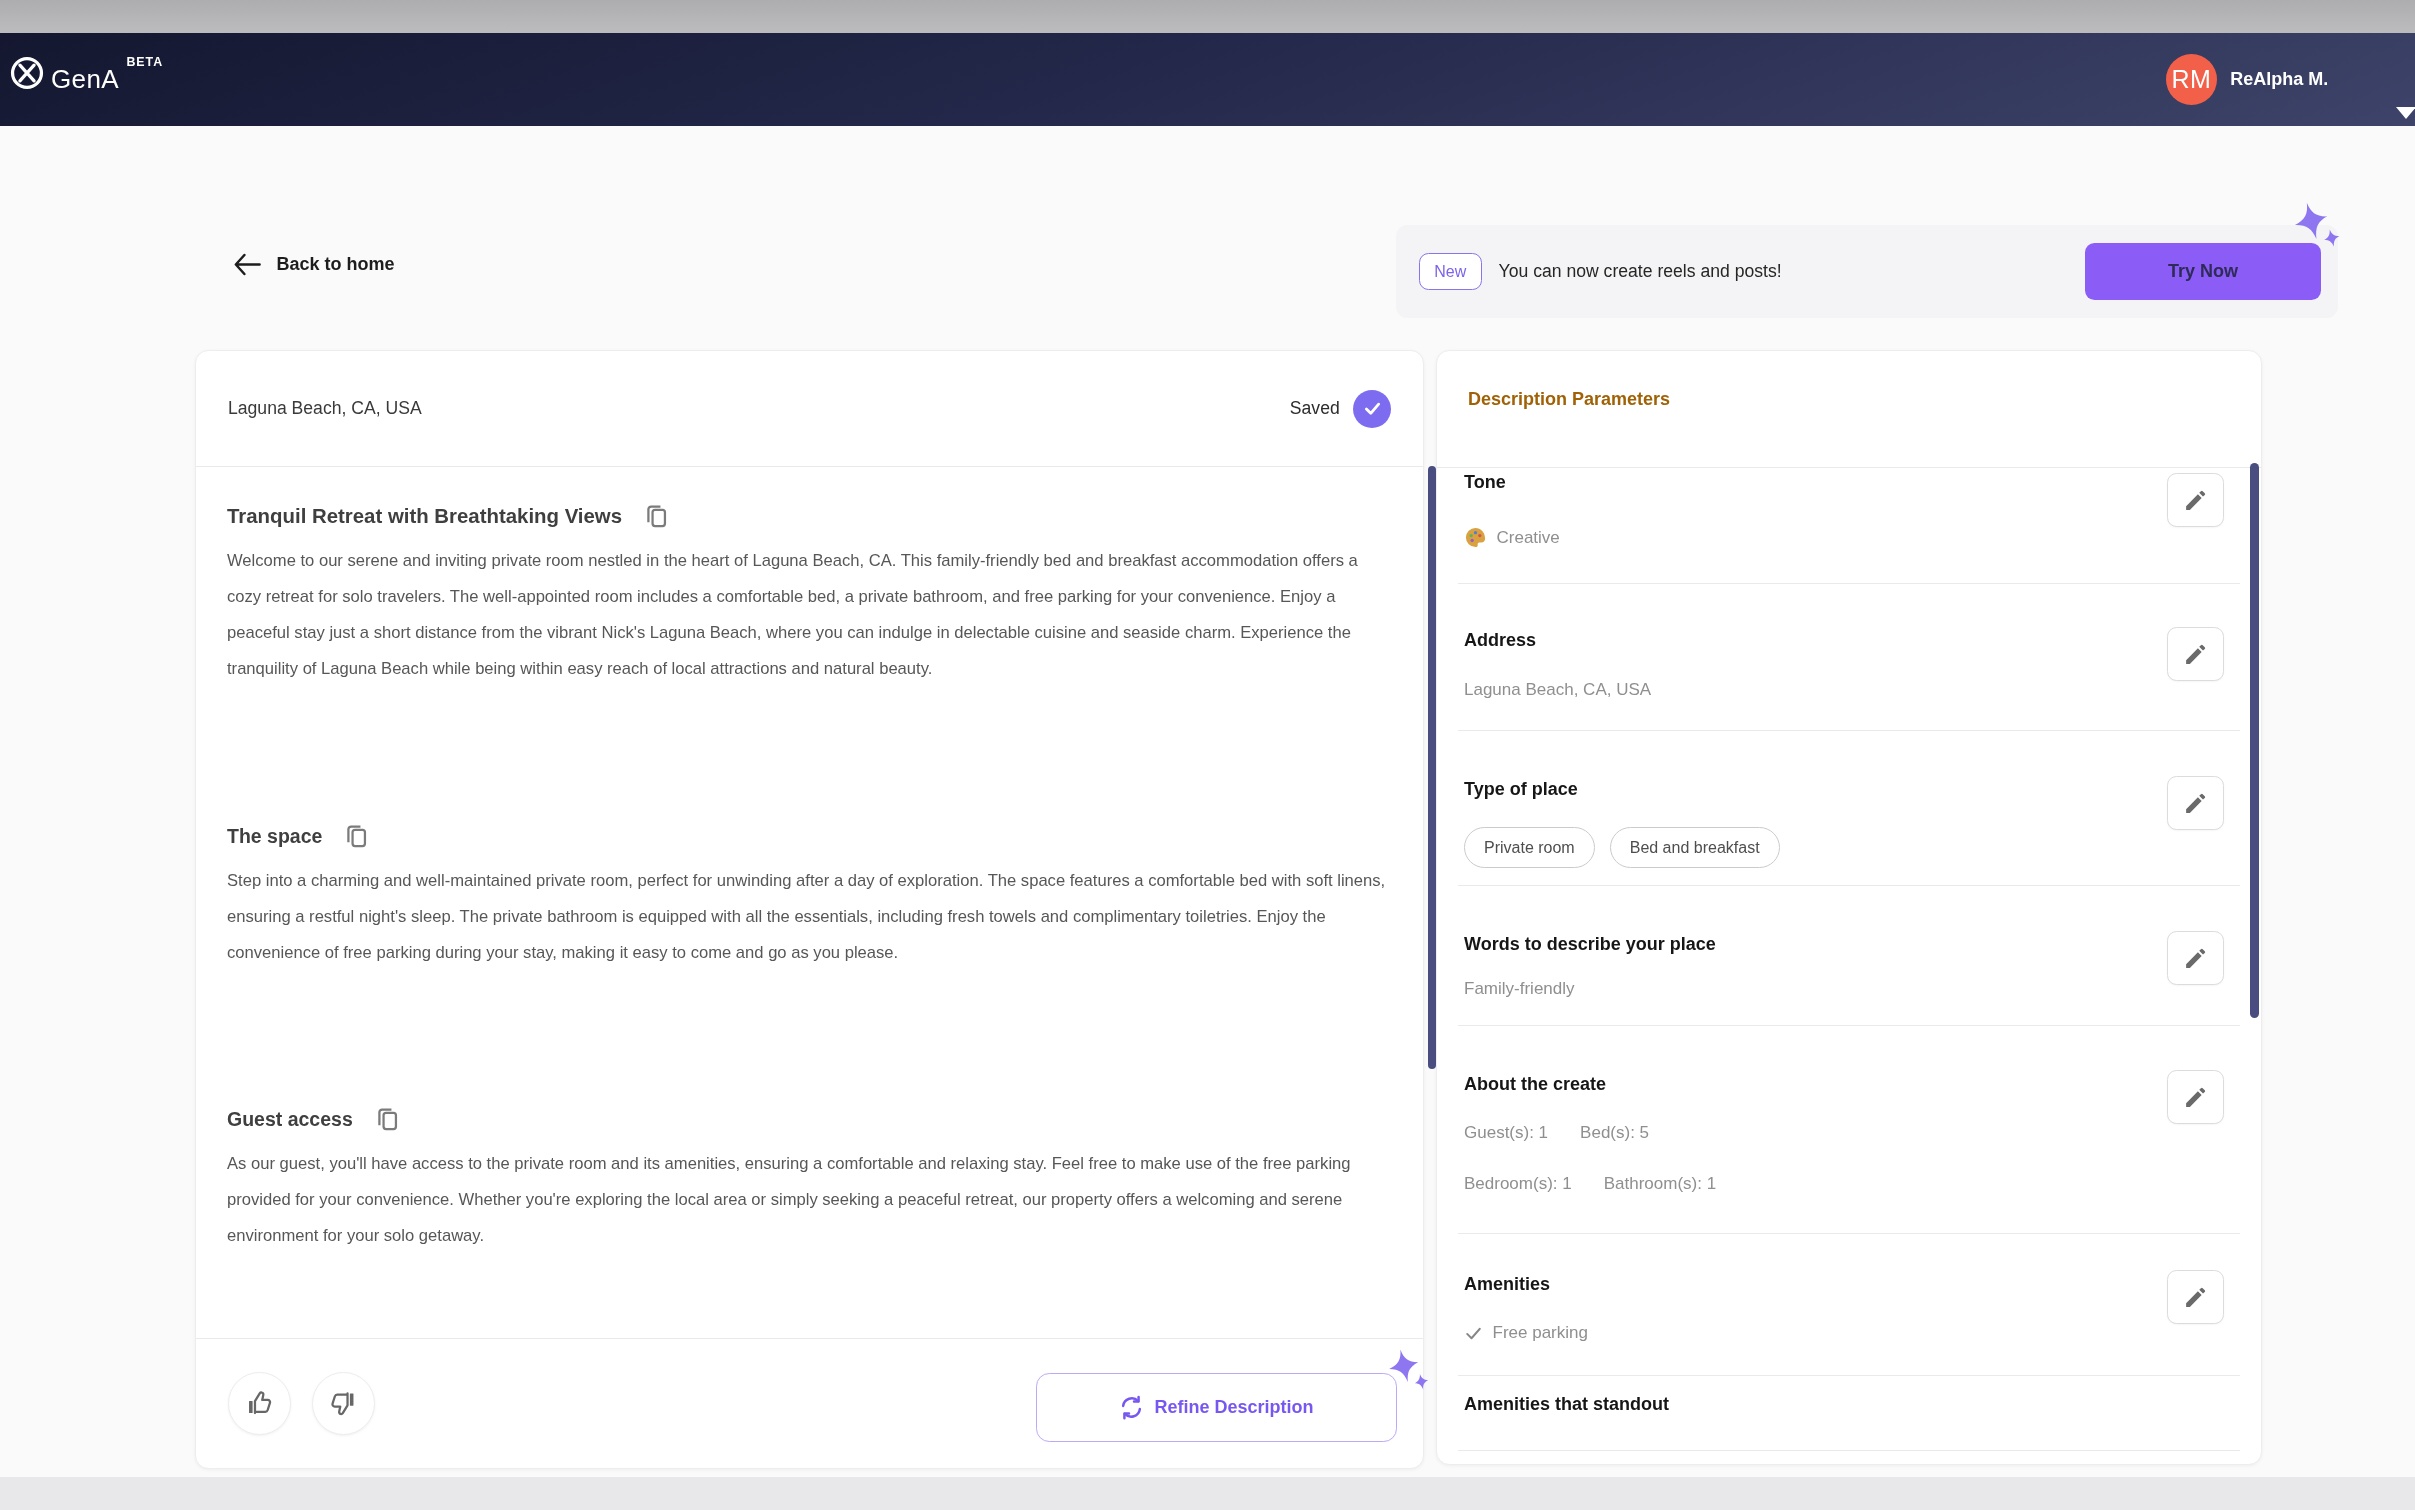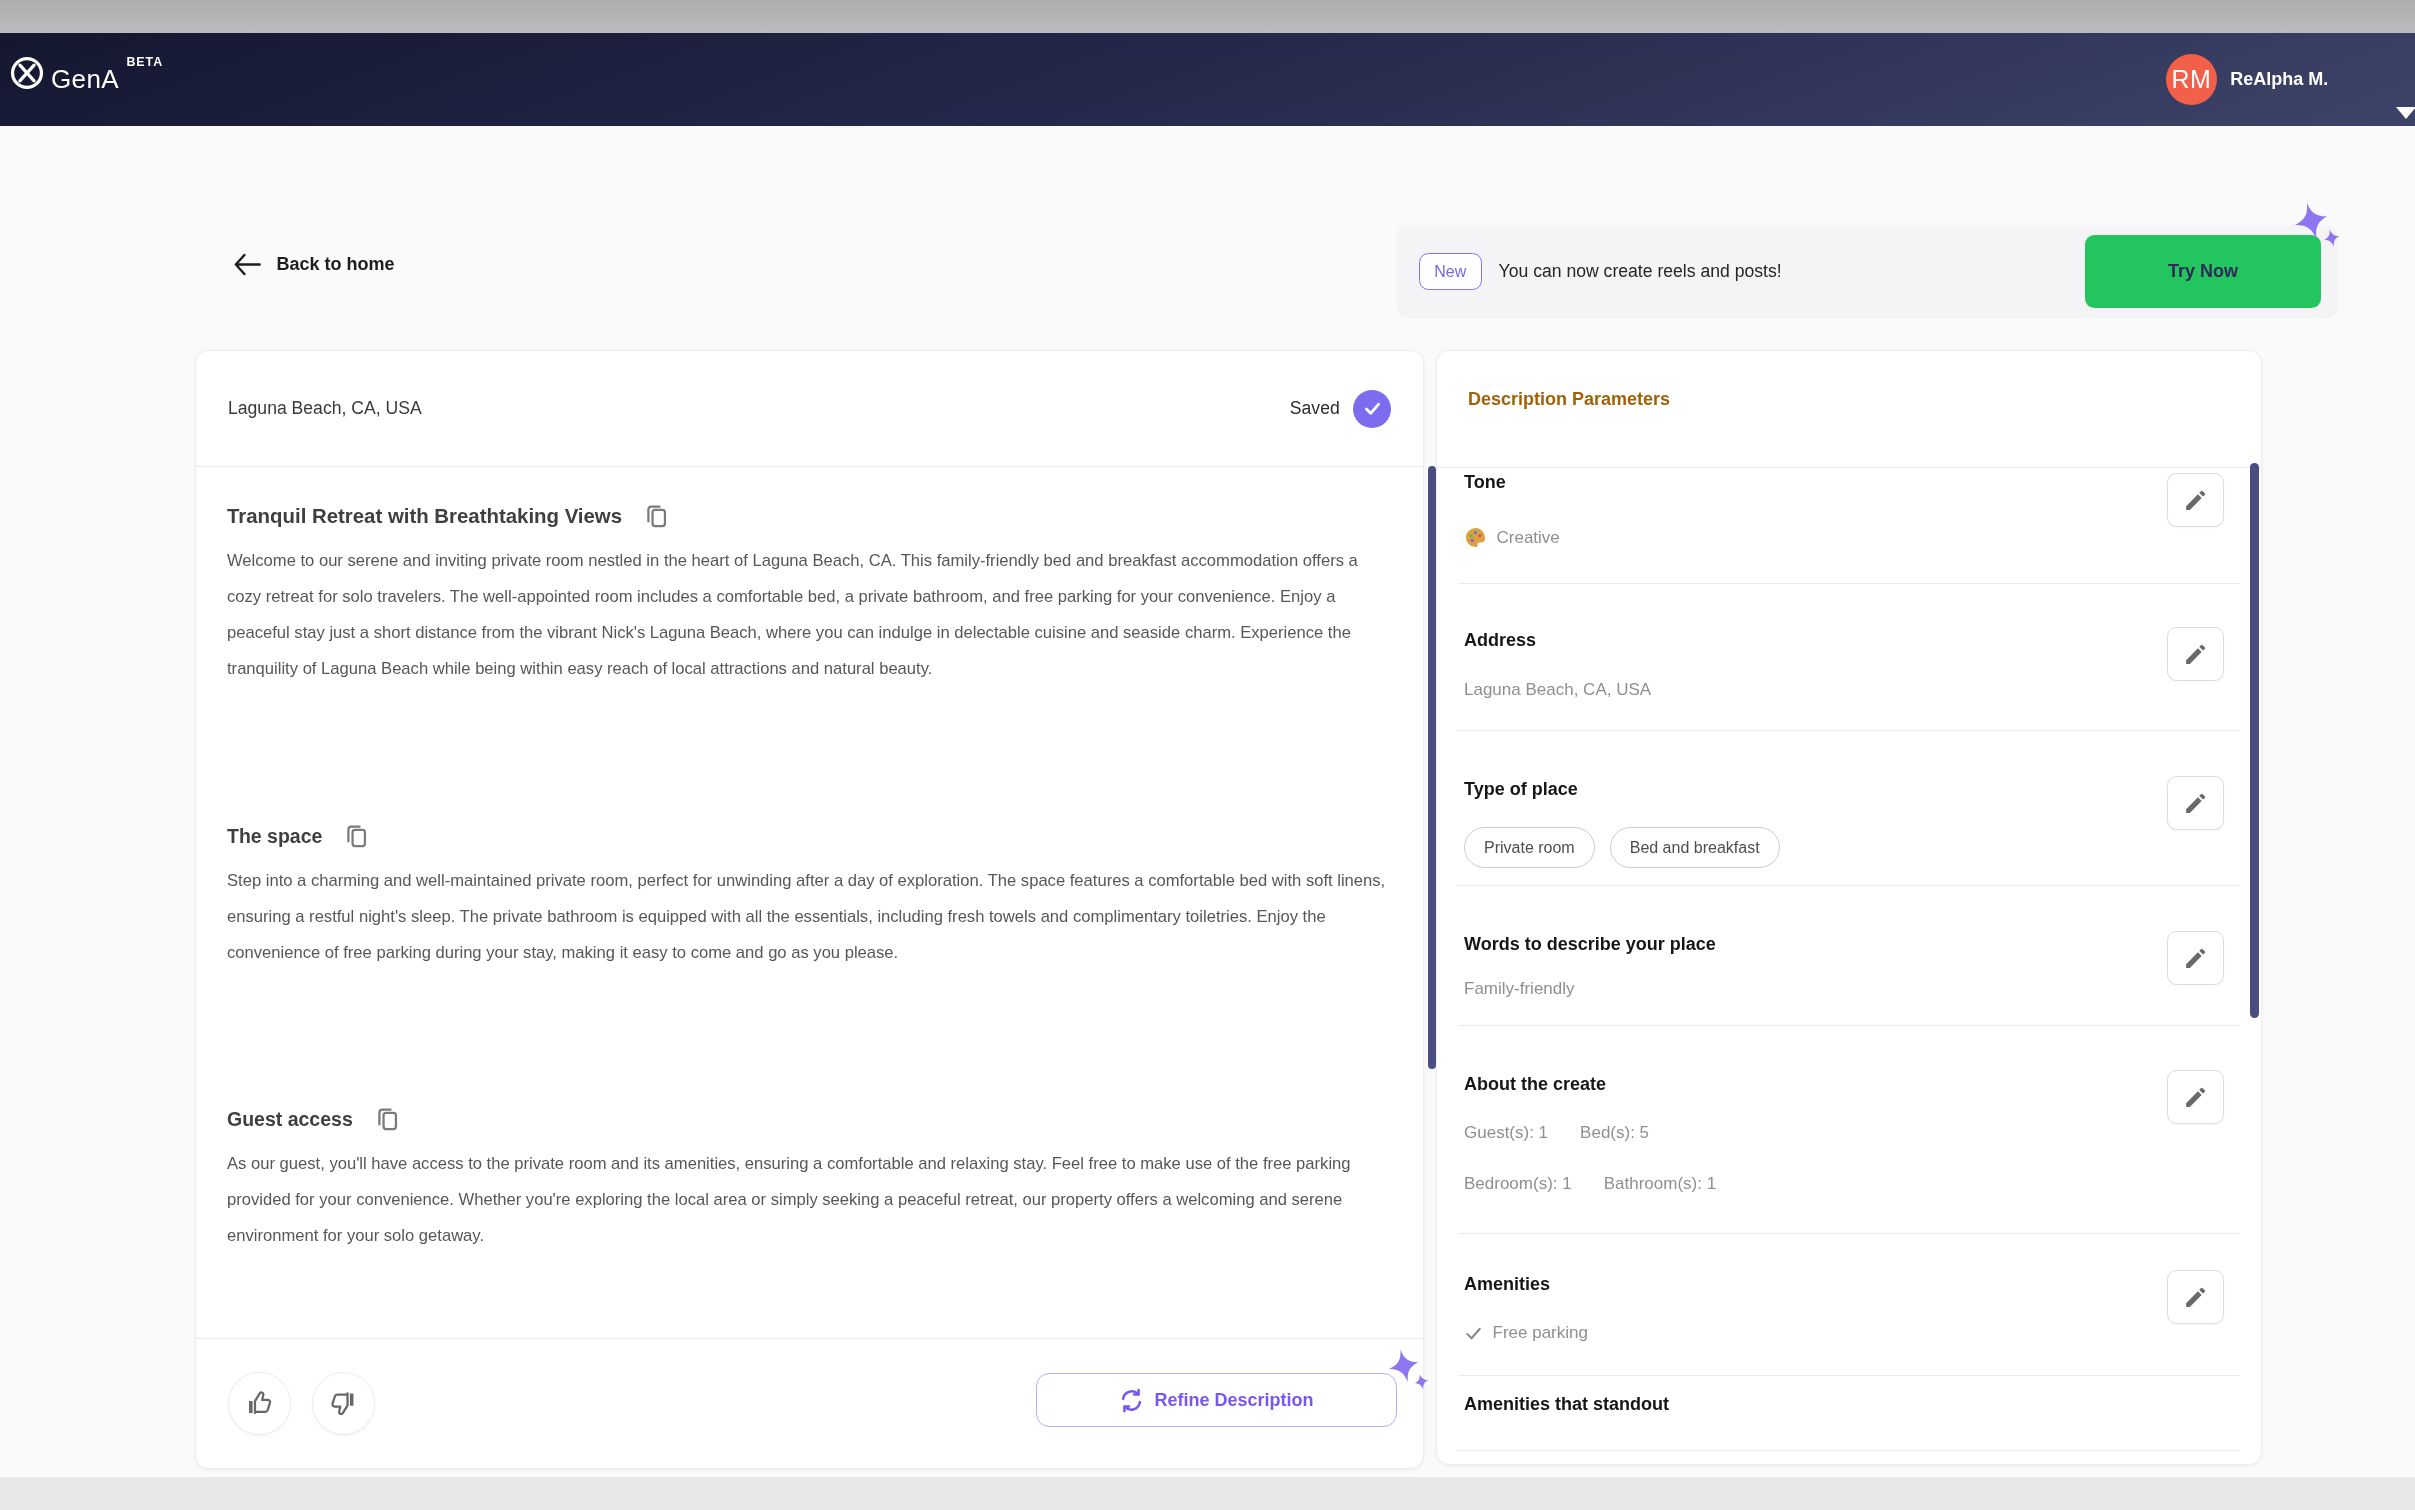--- a/index.html
+++ b/index.html
@@ -27,21 +27,21 @@
   
   .back-link { position:absolute; left:233px; top:240px; height:49px; display:flex; align-items:center; gap:15px;
     color:#1d1d1d; font-size:18px; font-weight:700; cursor:pointer; }
 
   
   .promo { position:absolute; left:1396px; top:225px; width:942px; height:93px; background:#f4f4f6;
     border-radius:11.4px; display:flex; align-items:center; padding:0 17px 0 23px; }
   .promo-badge { border:1.9px solid #8a74ec; color:#7c63ea; background:#fff; border-radius:9.5px;
     padding:8.6px 14.3px; font-size:16px; }
   .promo-msg { font-size:17.6px; color:#262626; margin-left:17px; flex:1; }
-  .cta-btn { width:236px; height:73px; border:none; border-radius:9.5px; background:#22c55e;
+  .cta-btn { width:236px; height:57px; border:none; border-radius:9.5px; background:#8b5cf6;
     color:#2e2b58; font-size:18px; font-weight:700; font-family:inherit; cursor:pointer; }
 
   .sparkle { position:absolute; z-index:5; }
 
   
   .card { position:absolute; background:#fff; border:1px solid #ededee; border-radius:13.3px;
     box-shadow:0 1px 3.8px rgba(0,0,0,.05); }
   .card-left { left:195px; top:350px; width:1229px; height:1119px; }
   .card-right { left:1436px; top:350px; width:826px; height:1115px; }
 
@@ -58,21 +58,21 @@
   .dc-heading { font-size:20.4px; font-weight:700; color:#3f3f3f; }
   .dc-heading-sm { font-size:19.5px; font-weight:700; color:#3f3f3f; }
   .copy-btn { background:none; border:none; cursor:pointer; padding:0; line-height:0; }
   .dc-body { font-size:16.6px; line-height:36px; color:#575757; margin-top:13.3px; max-width:1168px; }
 
   .dc-footer { position:absolute; left:0; bottom:0; width:100%; height:130px; border-top:1px solid #eaeaea;
     display:flex; align-items:center; padding:0 32px; }
   .round-btn { width:63px; height:63px; border-radius:50%; background:#fff; border:1px solid #ededed;
     box-shadow:0 1px 2.9px rgba(0,0,0,.06); display:flex; align-items:center; justify-content:center;
     cursor:pointer; margin-right:21px; }
-  .refine-btn { position:absolute; right:26px; top:34px; width:361px; height:54px; background:#fff;
+  .refine-btn { position:absolute; right:26px; top:34px; width:361px; height:69px; background:#fff;
     border:1.9px solid #bda9f6; border-radius:13.3px; color:#7857f0; font-size:18px; font-weight:700;
     font-family:inherit; display:flex; align-items:center; justify-content:center; gap:10px; cursor:pointer; }
 
   
   .pc-title { position:absolute; left:31px; top:38px; font-size:18px; font-weight:700; color:#a16207; }
   .pc-divider { position:absolute; left:21px; width:782px; height:1px; background:#eaeaea; }
   .pc-divider.full { left:0; width:100%; }
   .pc-label { position:absolute; left:27px; font-size:18px; font-weight:700; color:#161616; }
   .pc-value { position:absolute; left:27px; font-size:17px; color:#8f8f8f; display:flex; align-items:center; gap:9.5px; }
   .edit-btn { position:absolute; left:730px; width:57px; height:54px; background:#fff; border:1px solid #dcdcdc;

